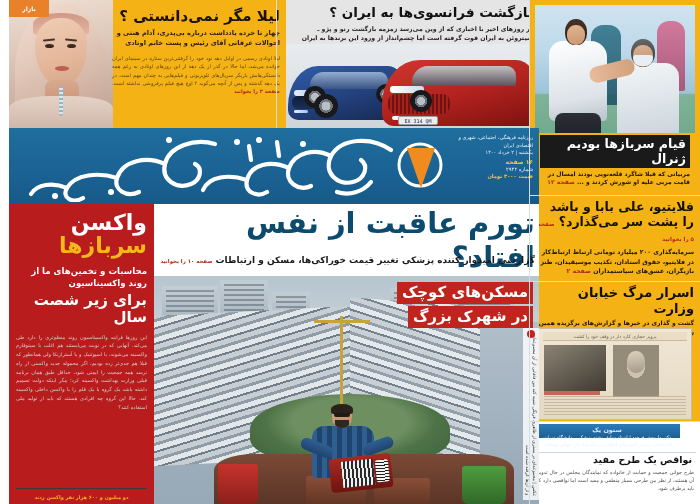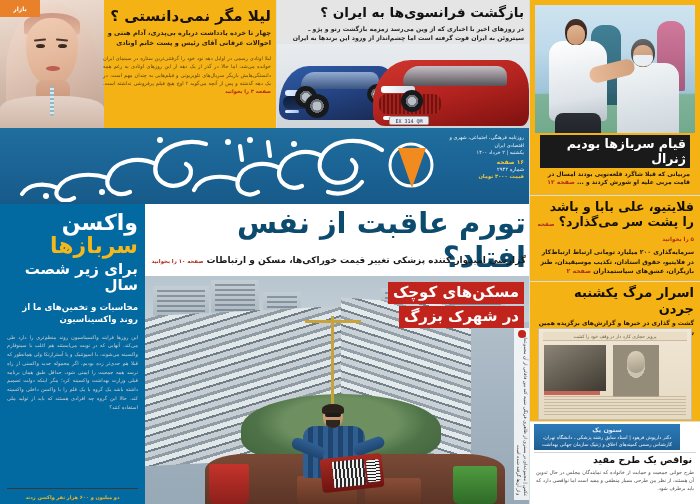--- a/index.html
+++ b/index.html
@@ -16,21 +16,21 @@
   #page {
     position: relative;
     width: 700px;
     height: 504px;
     background: #ffffff;
     overflow: hidden;
   }
 
   
   .rtl { direction: rtl; text-align: right; }
-  .abs { position: absolute; }
+  .abs { position: absolute; margin-left: 9px; }
 
   
   #leila-panel {
     left: 0; top: 0; width: 277px; height: 128px;
     background: #f4b215;
     overflow: hidden;
   }
   #leila-photo {
     position: absolute; left: 0; top: 0; width: 104px; height: 128px;
     background:
@@ -319,21 +319,21 @@
     position: absolute; left: 5px; bottom: 24px; width: 56px; height: 4px; background: #b5332a;
     opacity: .7;
   }
 
   
   #edit-panel {
     right: 0; top: 422px; width: 170px; height: 82px;
     background: #ffffff; overflow: hidden;
   }
   #edit-byline {
-    position: absolute; left: 4px; right: 20px; top: 2px; height: 26px;
+    position: absolute; left: 4px; right: 20px; top: 2px; height: 14px;
     background: linear-gradient(180deg,#2b7bb9,#1f5f92); color: #fff;
     padding: 2px 5px;
   }
   #edit-byline-title {
     font-size: 6.4px; font-weight: bold; color: #d8ecff; text-align: center;
   }
   #edit-byline-text {
     margin-top: 1px; font-size: 4.8px; line-height: 1.45; color: #eaf4ff; text-align: center;
   }
   #edit-title {
@@ -380,21 +380,21 @@
   }
   #lead-sub {
     position: absolute; right: 4px; top: 50px; width: 376px;
     font-size: 9px; font-weight: bold; color: #1a1a1a; line-height: 1.4;
   }
   #lead-sub .ref { color: #b02a16; font-size: 5.4px; }
 
   
   #vaccine-panel {
     left: 0; top: 204px; width: 145px; height: 300px;
-    background: #0369a1; color: #ffffff; padding: 8px 7px 4px; overflow: hidden;
+    background: #b91c1c; color: #ffffff; padding: 8px 7px 4px; overflow: hidden;
   }
   #vac-t1 { font-size: 22px; font-weight: bold; line-height: 1.02; color: #ffffff; }
   #vac-t2 { font-size: 22px; font-weight: bold; line-height: 1.05; color: #f3b81c; }
   #vac-t3 { margin-top: 3px; font-size: 15px; font-weight: bold; line-height: 1.12; color: #ffffff; }
   #vac-sub {
     margin-top: 7px; font-size: 8.6px; font-weight: bold; line-height: 1.42; color: #ffffff;
   }
   #vac-body {
     margin-top: 7px; font-size: 5.1px; line-height: 1.72; color: #cfcfcf; text-align: justify;
   }
@@ -636,21 +636,21 @@
       </div>
     </div>
   </div>
 
   <div id="flav-panel" class="abs rtl">
     <div id="flav-title"><span>فلایتیو، علی بابا و باشد را پشت سر می‌گذارد؟</span> <span class="ref">صفحه ۵ را بخوانید</span></div>
     <div id="flav-sub"><span>سرمایه‌گذاری ۲۰۰ میلیارد تومانی ارتباط ارتباط‌کار در فلایتیو، حقوق استادان، تکذیب موسیقیدان، طنز بازیگران، عشق‌های سیاستمداران</span> <span class="ref">صفحه ۲</span></div>
   </div>
 
   <div id="jordan-panel" class="abs rtl">
-    <div id="jordan-title">اسرار مرگ یکشنبه جردن</div>
+    <div id="jordan-title">اسرار مرگ خیابان وزارت</div>
     <div id="jordan-sub"><span>گشت و گذاری در خبرها و گزارش‌های برگزیده همین روزها در ۴۴ سال پیش</span> <span class="ref">صفحه ۴</span></div>
     <div id="jordan-clip">
       <div id="jc-head">پرویز حجازی کارد دار در وقف خود را کشت</div>
       <div id="jc-photo1"></div>
       <div id="jc-photo2"></div>
       <div id="jc-portrait-face"></div>
       <div id="jc-redline"></div>
       <div class="jc-cols"></div>
     </div>
   </div>
@@ -703,22 +703,22 @@
   </div>
 
   <div id="lead-band" class="abs rtl">
     <div id="lead-title">تورم عاقبت از نفس افتاد؟</div>
     <div id="lead-sub"><span>گزارشی امیدوار کننده پزشکی تغییر قیمت خوراکی‌ها، مسکن و ارتباطات</span> <span class="ref">صفحه ۱۰ را بخوانید</span></div>
   </div>
 
   <div id="vaccine-panel" class="abs rtl">
     <div id="vac-t1">واکسن</div>
     <div id="vac-t2">سربازها</div>
+    <div id="vac-sub">محاسبات و تخمین‌های ما از روند واکسیناسیون</div>
     <div id="vac-t3">برای زیر شصت سال</div>
-    <div id="vac-sub">محاسبات و تخمین‌های ما از روند واکسیناسیون</div>
     <div id="vac-body">این روزها فرایند واکسیناسیون روند منظم‌تری را دارد طی می‌کند. آنهایی که در نوبت می‌ایستند هم اغلب با سینوفارم واکسینه می‌شوند، با اسپوتنیک و یا آسترازنکا ولی همانطور که قبلا هم جدی‌تر زده بودیم، اگر محموله جدید واکسنی از راه نرسد همه جمعیت را ایمنی شود، حداقل طبق همان برنامه قبلی وزارت بهداشت واکسینه کرد؛ مگر اینکه دولت تصمیم داشته باشد یک گروه با یک قلم را با واکسن داخلی واکسینه کند. حالا این گروه چه افرادی هستند که باید از تولید ملی استفاده کنند؟</div>
     <div id="vac-rule"></div>
     <div id="vac-caption">دو میلیون و ۶۰۰ هزار نفر واکسن زدند</div>
   </div>
 
   <div id="main-photo" class="abs">
     <div id="sky"></div>
     <div id="bf1" class="bldg-far"></div>
     <div id="bf2" class="bldg-far"></div>
     <div id="bf3" class="bldg-far"></div>

